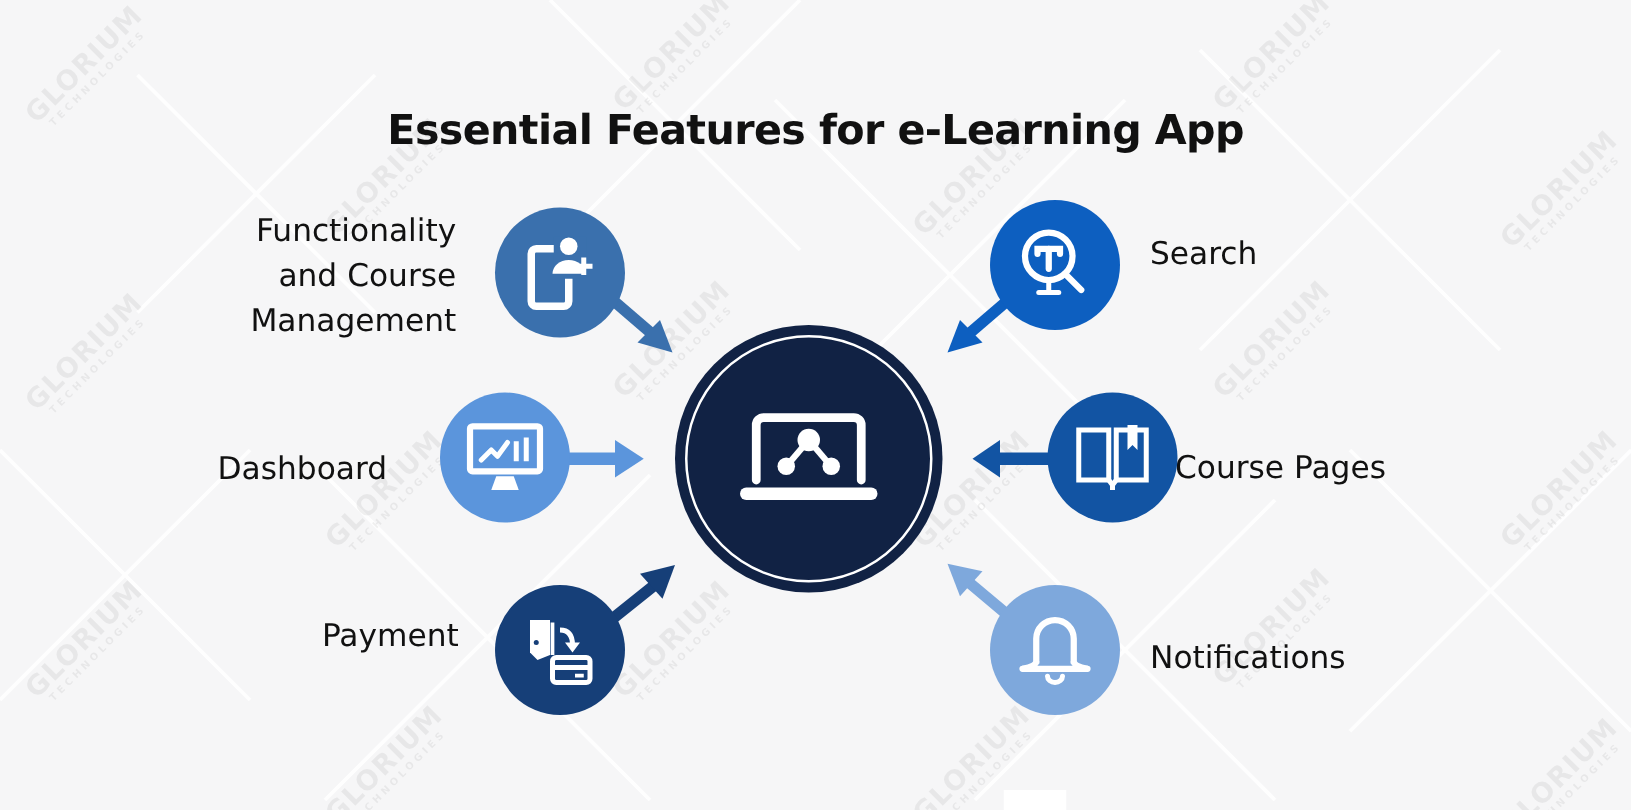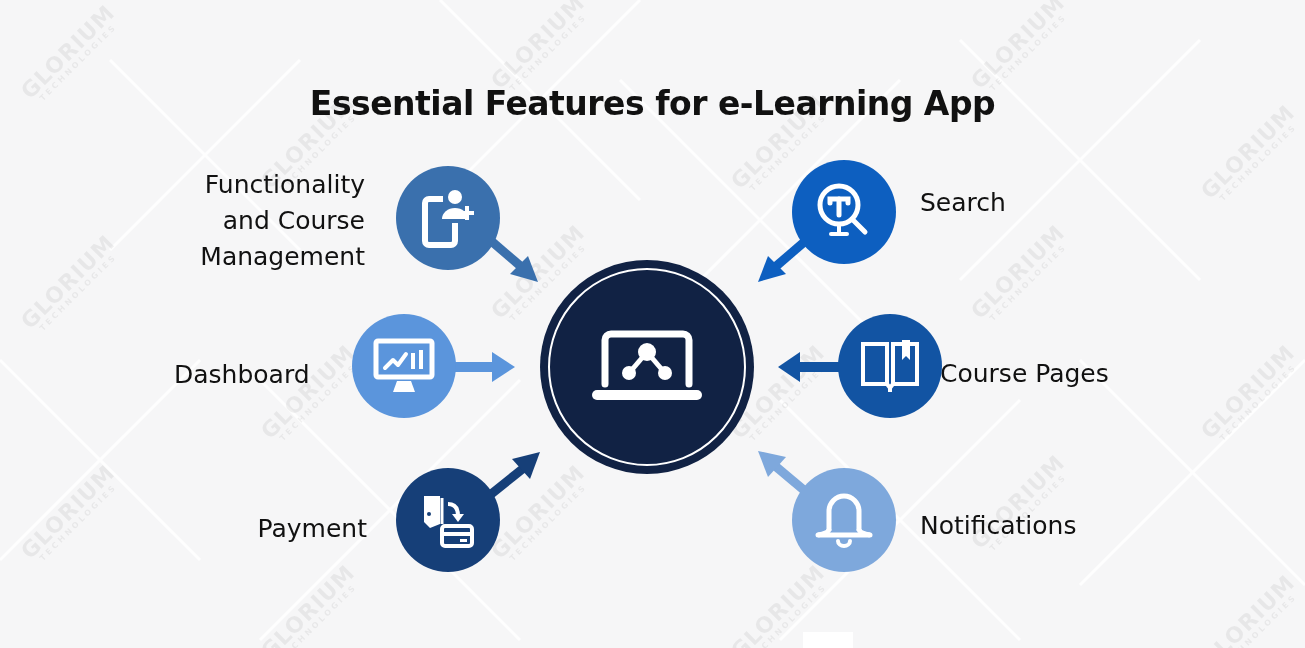--- a/index.html
+++ b/index.html
@@ -128,21 +128,21 @@
 <div class="node" style="left:352px;top:314px;width:104px;height:104px;background:#5b95dc;">
   <svg width="62" height="56" viewBox="0 0 62 56">
     <rect x="3" y="3" width="56" height="36" rx="2" fill="none" stroke="#fff" stroke-width="5"></rect>
     <polyline points="12,30 20,22 25,27 33,16" fill="none" stroke="#fff" stroke-width="4" stroke-linecap="round" stroke-linejoin="round"></polyline>
     <rect x="38" y="15" width="4" height="16" fill="#fff"></rect>
     <rect x="46" y="12" width="4" height="19" fill="#fff"></rect>
     <path d="M20 54 L24 43 H38 L42 54 Z" fill="#fff"></path>
   </svg>
 </div>
 
-<div class="label right" style="left:180px;top:491px;width:187px;margin-top:20px;">
+<div class="label right" style="left:180px;top:491px;width:187px;">
   <div>Payment</div>
 </div>
 <svg class="arrow" style="left:470px;top:445px;" width="80" height="70">
   <line x1="5" y1="62" x2="55" y2="22" stroke="#163f78" stroke-width="9"></line>
   <polygon points="70,7 42,14 60,34" fill="#163f78"></polygon>
 </svg>
 <div class="node" style="left:396px;top:468px;width:104px;height:104px;background:#163f78;">
   <svg width="64" height="64" viewBox="0 0 64 64">
     <path d="M8 8 H24 V36 L14 40 L8 34 Z" fill="#fff"></path>
     <circle cx="13" cy="26" r="2" fill="#163f78"></circle>

